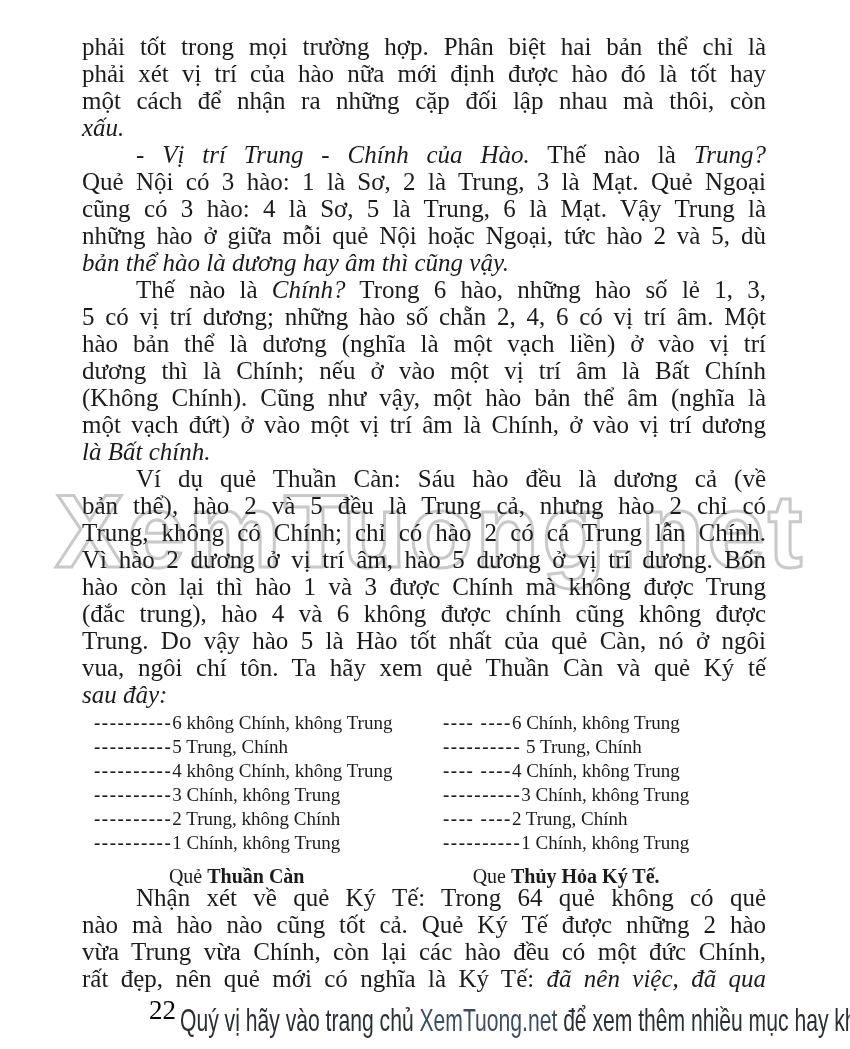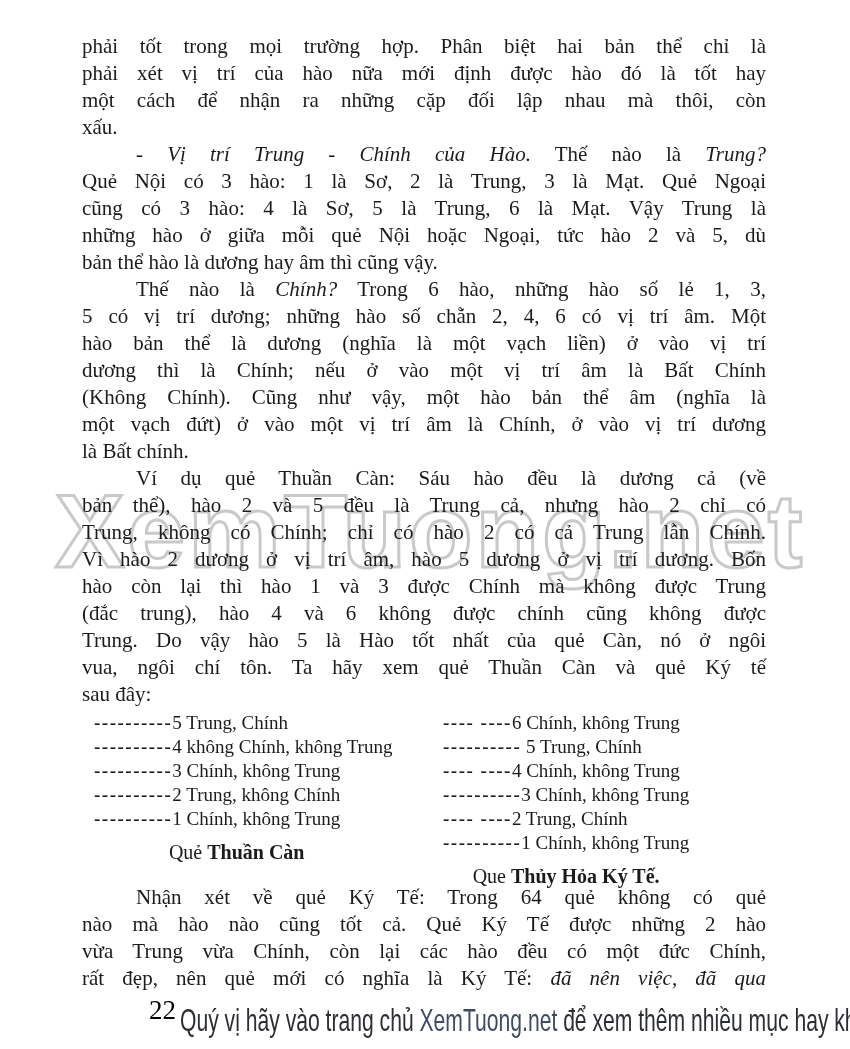--- a/index.html
+++ b/index.html
@@ -20,25 +20,25 @@
     font-weight:bold; font-size:104px; letter-spacing:3px;
     color:transparent;
     -webkit-text-stroke:3px #c9c9c9;
     z-index:0;
     user-select:none;
   }
   .textlayer { position:absolute; z-index:1; }
   #para-top    { left:82px; top:33px;  width:684px; }
   #para-bottom { left:82px; top:884px; width:684px; }
   .line {
-    font-size:21px; line-height:27px;
+    font-size:25px; line-height:27px;
     text-align:justify; text-align-last:justify;
     white-space:normal;
   }
-  .line.last   { text-align-last:left; }
+  .line.last   { text-align-last:left;font-style:italic; }
   .line.indent { text-indent:54px; }
   .it { font-style:italic; }
   .bd { font-weight:bold; }
 
   #hexagrams { left:82px; top:711px; width:684px; height:172px; }
   .hex-col { position:absolute; top:0; }
   #hex-left  { left:12px; }
   #hex-right { left:361px; }
   .hexrow { font-size:19px; line-height:24px; white-space:nowrap; }
   .dash { font-weight:bold; letter-spacing:1.5px; }
@@ -91,20 +91,21 @@
       <div class="line"><span>Vì hào 2 dương ở vị trí âm, hào 5 dương ở vị trí dương. Bốn</span></div>
       <div class="line"><span>hào còn lại thì hào 1 và 3 được Chính mà không được Trung</span></div>
       <div class="line"><span>(đắc trung), hào 4 và 6 không được chính cũng không được</span></div>
       <div class="line"><span>Trung. Do vậy hào 5 là Hào tốt nhất của quẻ Càn, nó ở ngôi</span></div>
       <div class="line"><span>vua, ngôi chí tôn. Ta hãy xem quẻ Thuần Càn và quẻ Ký tế</span></div>
       <div class="line last"><span>sau đây:</span></div>
     </div>
 
   <div id="hexagrams" class="textlayer">
     <div id="hex-left" class="hex-col">
+        <div class="hexrow"><span class="dash">----------</span><span>6 không Chính, không Trung</span></div>
         <div class="hexrow"><span class="dash">----------</span><span>5 Trung, Chính</span></div>
         <div class="hexrow"><span class="dash">----------</span><span>4 không Chính, không Trung</span></div>
         <div class="hexrow"><span class="dash">----------</span><span>3 Chính, không Trung</span></div>
         <div class="hexrow"><span class="dash">----------</span><span>2 Trung, không Chính</span></div>
         <div class="hexrow"><span class="dash">----------</span><span>1 Chính, không Trung</span></div>
         <div class="hexcap"><span>Quẻ </span><span class="bd">Thuần Càn</span></div>
       </div>
     <div id="hex-right" class="hex-col">
         <div class="hexrow"><span class="dash">---- ----</span><span>6 Chính, không Trung</span></div>
         <div class="hexrow"><span class="dash">----------</span><span> 5 Trung, Chính</span></div>

